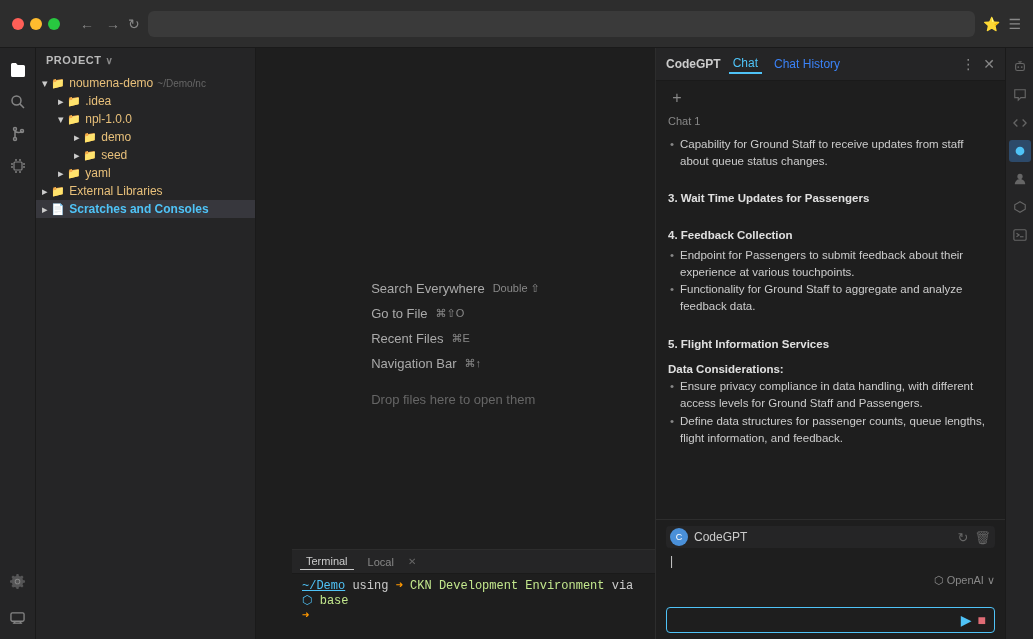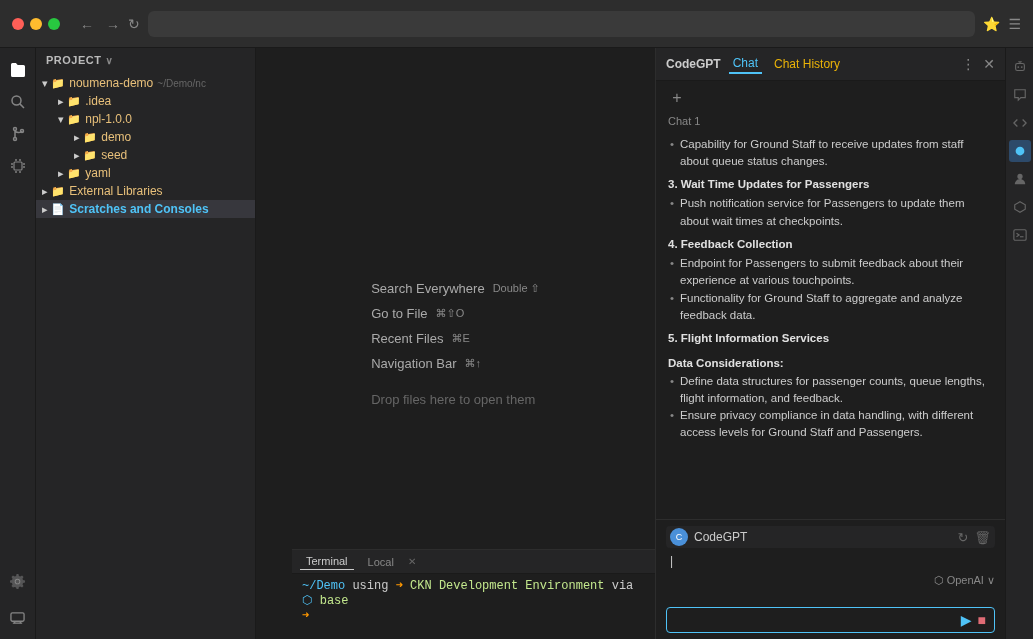--- a/index.html
+++ b/index.html
@@ -168,21 +168,21 @@
       border-bottom: 1px solid #1a1a1a;
       gap: 8px;
     }
     .rph-title {
       font-size: 12px;
       color: #ccc;
       font-weight: 600;
     }
     .rph-tab {
       font-size: 12px;
-      color: #eab308;
+      color: #3b82f6;
       cursor: pointer;
       padding: 2px 4px;
     }
     .rph-tab.active {
       color: #4fc3f7;
       border-bottom: 2px solid #4fc3f7;
     }
     .rph-spacer { flex: 1; }
     .rph-btn { background: none; border: none; color: #888; cursor: pointer; font-size: 14px; }
 
@@ -192,21 +192,21 @@
       padding: 8px 12px;
       font-size: 11.5px;
       color: #ccc;
       line-height: 1.5;
     }
     .chat-label {
       font-size: 11px;
       color: #888;
       margin-bottom: 6px;
     }
-    .chat-content .section-title { font-weight: 600; color: #e0e0e0; margin-top: 6px; margin-bottom: 2px; }
+    .chat-content .section-title { font-weight: 600; color: #e0e0e0; margin-top: 20px; margin-bottom: 2px; }
     .chat-content .bullet { padding-left: 12px; position: relative; }
     .chat-content .bullet::before { content: '•'; position: absolute; left: 2px; color: #888; }
     .chat-content .bold-label { font-weight: 600; color: #e0e0e0; }
 
     .codegpt-input-area {
       padding: 6px 10px;
       border-top: 1px solid #2d2d2d;
     }
     .codegpt-provider-bar {
       display: flex;
@@ -317,21 +317,21 @@
     .terminal-tab.active { color: #ccc; border-bottom: 1px solid #ccc; }
     .terminal-tab-close { font-size: 10px; color: #666; cursor: pointer; }
     .terminal-body {
       flex: 1;
       padding: 4px 10px;
       font-family: 'Courier New', monospace;
       font-size: 12px;
       color: #ccc;
       overflow: auto;
     }
-    .term-prompt { color: #4fc3f7; }
+    .term-prompt { color: #4fc3f7; text-decoration: underline; }
     .term-text { color: #ccc; }
     .term-highlight { color: #c3e88d; }
     .term-arrow { color: #ff9800; }
     .term-conda { color: #4fc3f7; }
     .term-base { color: #c3e88d; }
     .term-cursor { background: #ccc; color: #1e1e1e; }
 
     
     .plus-btn {
       width: 18px; height: 18px;
@@ -533,32 +533,31 @@
     <div class="chat-body">
       <div class="chat-label">
         <button class="plus-btn">+</button>
       </div>
       <div class="chat-label">Chat 1</div>
 
       <div class="chat-content">
         <div class="bullet">Capability for Ground Staff to receive updates from staff about queue status changes.</div>
 
         <div class="section-title">3. Wait Time Updates for Passengers</div>
-        <div class="bullet">Push notification service for Passengers to update them about wait times at checkpoints.</div>
 
         <div class="section-title">4. Feedback Collection</div>
         <div class="bullet">Endpoint for Passengers to submit feedback about their experience at various touchpoints.</div>
         <div class="bullet">Functionality for Ground Staff to aggregate and analyze feedback data.</div>
 
         <div class="section-title">5. Flight Information Services</div>
 
         <div style="margin-top:8px;">
           <span class="bold-label">Data Considerations:</span>
+          <div class="bullet">Ensure privacy compliance in data handling, with different access levels for Ground Staff and Passengers.</div>
           <div class="bullet">Define data structures for passenger counts, queue lengths, flight information, and feedback.</div>
-          <div class="bullet">Ensure privacy compliance in data handling, with different access levels for Ground Staff and Passengers.</div>
         </div>
       </div>
     </div>
 
     <div class="codegpt-input-area">
       <div class="codegpt-assistant-bar">
         <div class="codegpt-assistant-icon">
           <span>C</span>
         </div>
         <span class="codegpt-assistant-name">CodeGPT</span>

